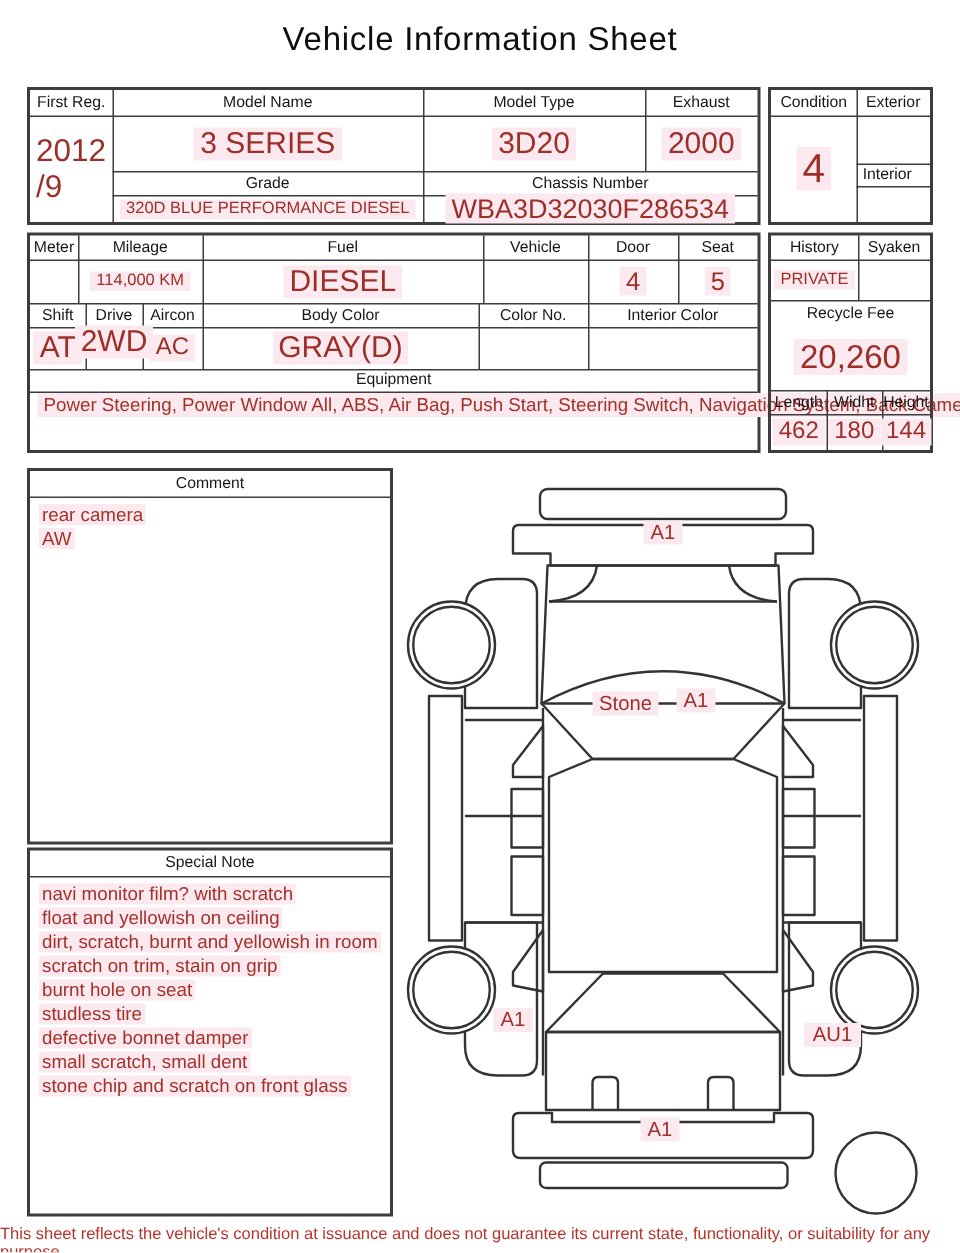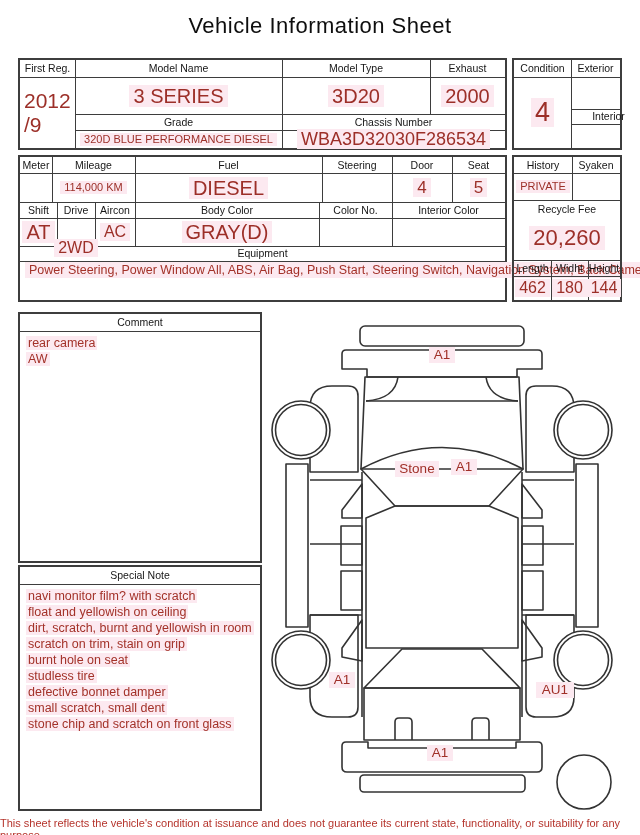--- a/index.html
+++ b/index.html
@@ -76,21 +76,21 @@
     <div class="hline" style="left:0;top:17px;width:106px"></div>
     <div class="hline" style="left:57px;top:49px;width:49px"></div>
     <div class="hline" style="left:57px;top:64px;width:49px"></div>
 
     <div class="hdr" style="left:0;top:0;width:57px;height:17px">Condition</div>
     <div class="hdr" style="left:57px;top:0;width:49px;height:17px">Exterior</div>
     <div class="val" style="left:0;top:17px;width:57px;height:71px;font-size:27px">
         <span class="hl">4</span>
       </div>
     <div class="val" style="left:57px;top:17px;width:49px;height:32px;font-size:12px"></div>
-    <div class="hdr" style="left:70px;top:49px;width:49px;height:15px">Interior</div>
+    <div class="hdr" style="left:53px;top:49px;width:49px;height:15px">Interior</div>
     <div class="val" style="left:57px;top:64px;width:49px;height:24px;font-size:12px"></div>
   </div>
 
   <div class="box" style="left:18px;top:155px;width:489px;height:147px">
     <div class="hline" style="left:0;top:16px;width:485px"></div>
     <div class="hline" style="left:0;top:45px;width:485px"></div>
     <div class="hline" style="left:0;top:61px;width:485px"></div>
     <div class="hline" style="left:0;top:89px;width:485px"></div>
     <div class="hline" style="left:0;top:104px;width:485px"></div>
     <div class="vline" style="left:32px;top:0;height:45px"></div>
@@ -100,21 +100,21 @@
     <div class="vline" style="left:432px;top:0;height:45px"></div>
     <div class="vline" style="left:37px;top:45px;height:44px"></div>
     <div class="vline" style="left:75px;top:45px;height:44px"></div>
     <div class="vline" style="left:115px;top:45px;height:44px"></div>
     <div class="vline" style="left:299px;top:45px;height:44px"></div>
     <div class="vline" style="left:372px;top:45px;height:44px"></div>
 
     <div class="hdr" style="left:0;top:0;width:32px;height:16px">Meter</div>
     <div class="hdr" style="left:32px;top:0;width:83px;height:16px">Mileage</div>
     <div class="hdr" style="left:115px;top:0;width:187px;height:16px">Fuel</div>
-    <div class="hdr" style="left:302px;top:0;width:70px;height:16px">Steering</div>
+    <div class="hdr" style="left:302px;top:0;width:70px;height:16px">Vehicle</div>
     <div class="hdr" style="left:372px;top:0;width:60px;height:16px">Door</div>
     <div class="hdr" style="left:432px;top:0;width:53px;height:16px">Seat</div>
 
     <div class="val" style="left:0;top:16px;width:32px;height:29px;font-size:11px"></div>
     <div class="val" style="left:32px;top:16px;width:83px;height:29px;font-size:11px">
         <span class="hl">114,000 KM</span>
       </div>
     <div class="val" style="left:115px;top:16px;width:187px;height:29px;font-size:20px">
         <span class="hl">DIESEL</span>
       </div>
@@ -129,21 +129,21 @@
     <div class="hdr" style="left:0;top:45px;width:37px;height:16px">Shift</div>
     <div class="hdr" style="left:37px;top:45px;width:38px;height:16px">Drive</div>
     <div class="hdr" style="left:75px;top:45px;width:40px;height:16px">Aircon</div>
     <div class="hdr" style="left:115px;top:45px;width:184px;height:16px">Body Color</div>
     <div class="hdr" style="left:299px;top:45px;width:73px;height:16px">Color No.</div>
     <div class="hdr" style="left:372px;top:45px;width:113px;height:16px">Interior Color</div>
 
     <div class="val" style="left:0;top:61px;width:37px;height:28px;font-size:20px">
         <span class="hl">AT</span>
       </div>
-    <div class="val" style="left:37px;top:77px;width:38px;height:28px;font-size:16px">
+    <div class="val" style="left:37px;top:57px;width:38px;height:28px;font-size:20px">
         <span class="hl">2WD</span>
       </div>
     <div class="val" style="left:75px;top:61px;width:40px;height:28px;font-size:16px">
         <span class="hl">AC</span>
       </div>
     <div class="val" style="left:115px;top:61px;width:184px;height:28px;font-size:20px">
         <span class="hl">GRAY(D)</span>
       </div>
     <div class="val" style="left:299px;top:61px;width:73px;height:28px;font-size:12px"></div>
     <div class="val" style="left:372px;top:61px;width:113px;height:28px;font-size:12px"></div>

